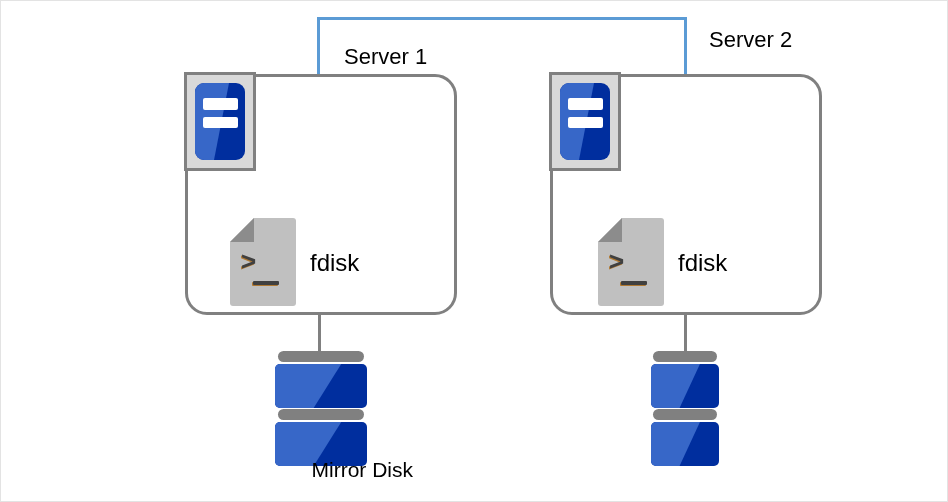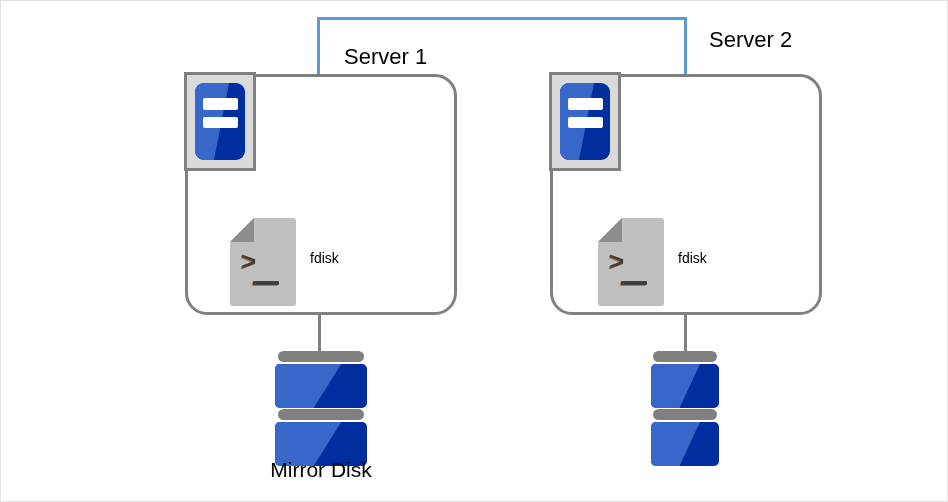--- a/index.html
+++ b/index.html
@@ -123,21 +123,21 @@
     width: 26px;
     height: 4px;
     background: #404040;
     border-radius: 1px;
     box-shadow: -1px 1px 0 #b07830;
   }
   .fdisk-label {
     position: absolute;
     left: 80px;
     top: 33px;
-    font-size: 14px;
+    font-size: 24px;
     color: #000000;
     white-space: nowrap;
     line-height: 1;
   }
 
   
   .stem {
     position: absolute;
     width: 3px;
     background: #808080;
@@ -203,21 +203,21 @@
 
   <div class="stem" style="left:317px; top:314px; height:39px;"></div>
 
   <div class="disk-group" style="left:274px; top:350px; width:92px; height:100px;">
     <div class="disk-plate" style="left:3px; top:0px; width:86px; height:11px;"></div>
     <div class="disk-body" style="left:0px; top:13px; width:92px; height:44px;"></div>
     <div class="disk-plate" style="left:3px; top:58px; width:86px; height:11px;"></div>
     <div class="disk-body" style="left:0px; top:71px; width:92px; height:44px;"></div>
   </div>
 
-  <div class="disk-label" style="left:220px; top:458px; width:200px;">Mirror Disk</div>
+  <div class="disk-label" style="left:212px; top:458px; width:200px;text-align:right;">Mirror Disk</div>
 
   <div class="server-box" style="left:549px; top:73px; width:272px; height:241px;"></div>
 
   <div class="server-title" style="left:708px; top:28px;">Server 2</div>
 
   <div class="srv-icon" style="left:548px; top:71px; width:72px; height:99px;">
     <div class="srv-icon-inner">
       <div class="srv-bar b1"></div>
       <div class="srv-bar b2"></div>
     </div>

